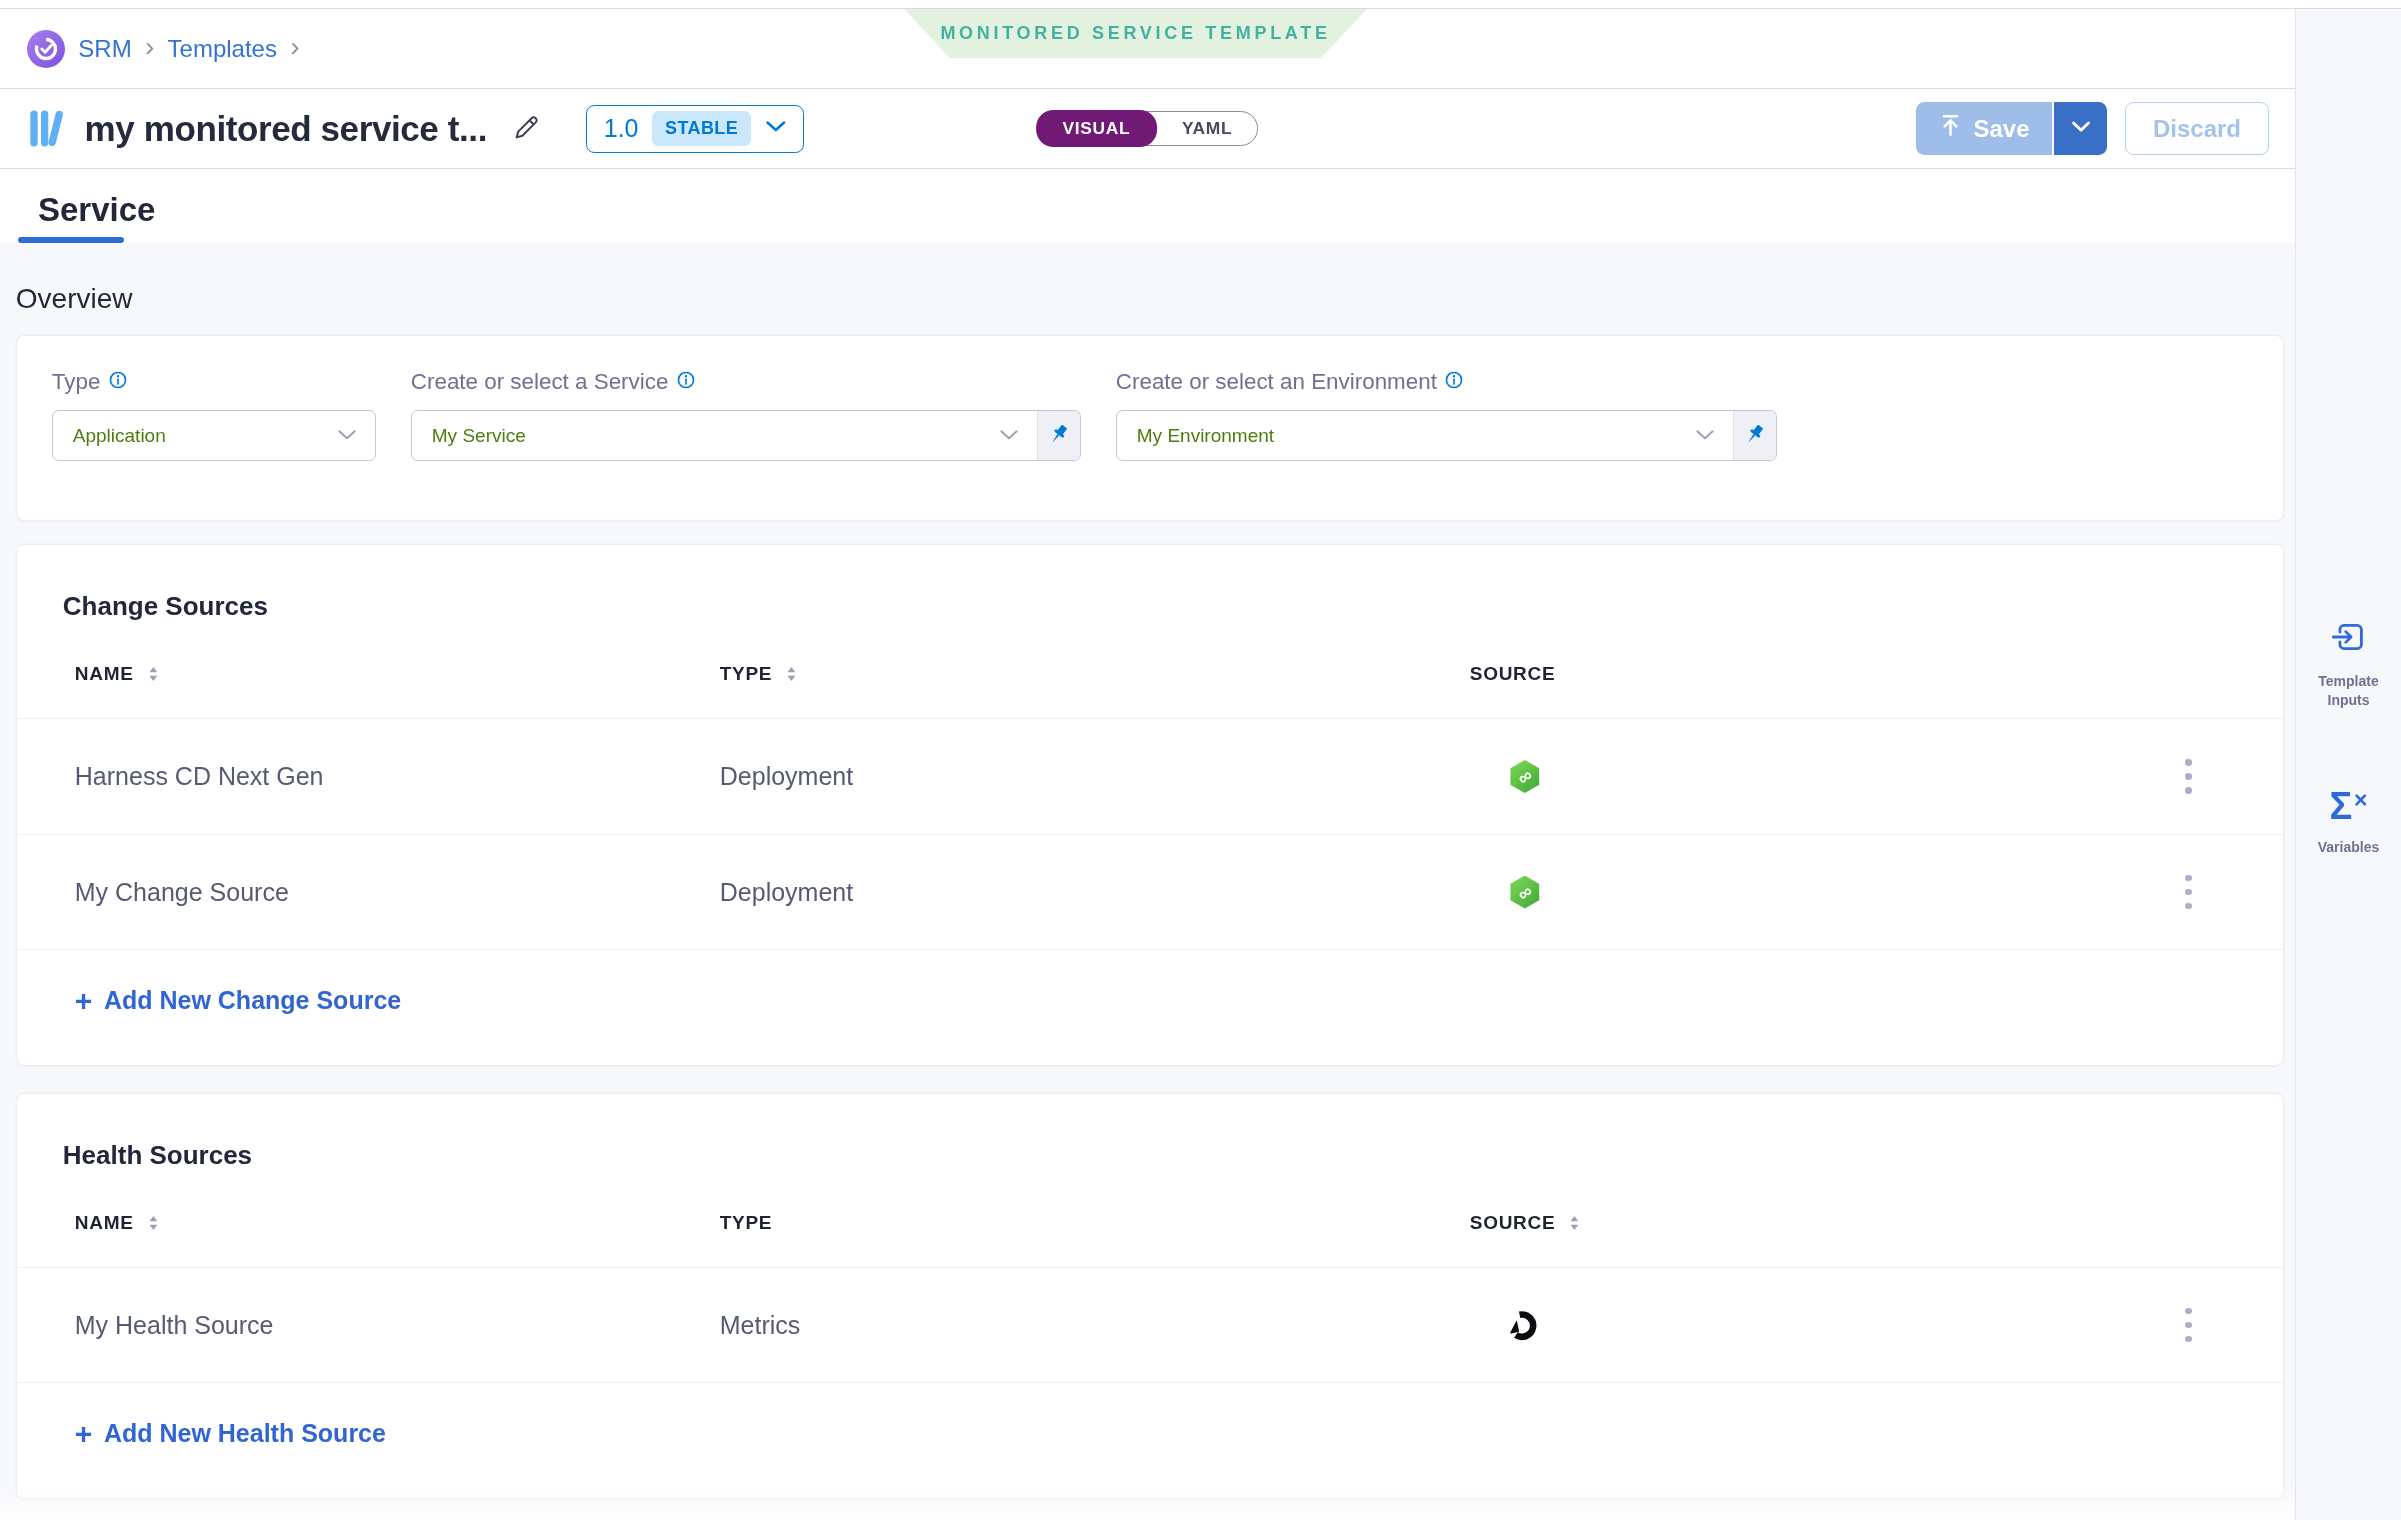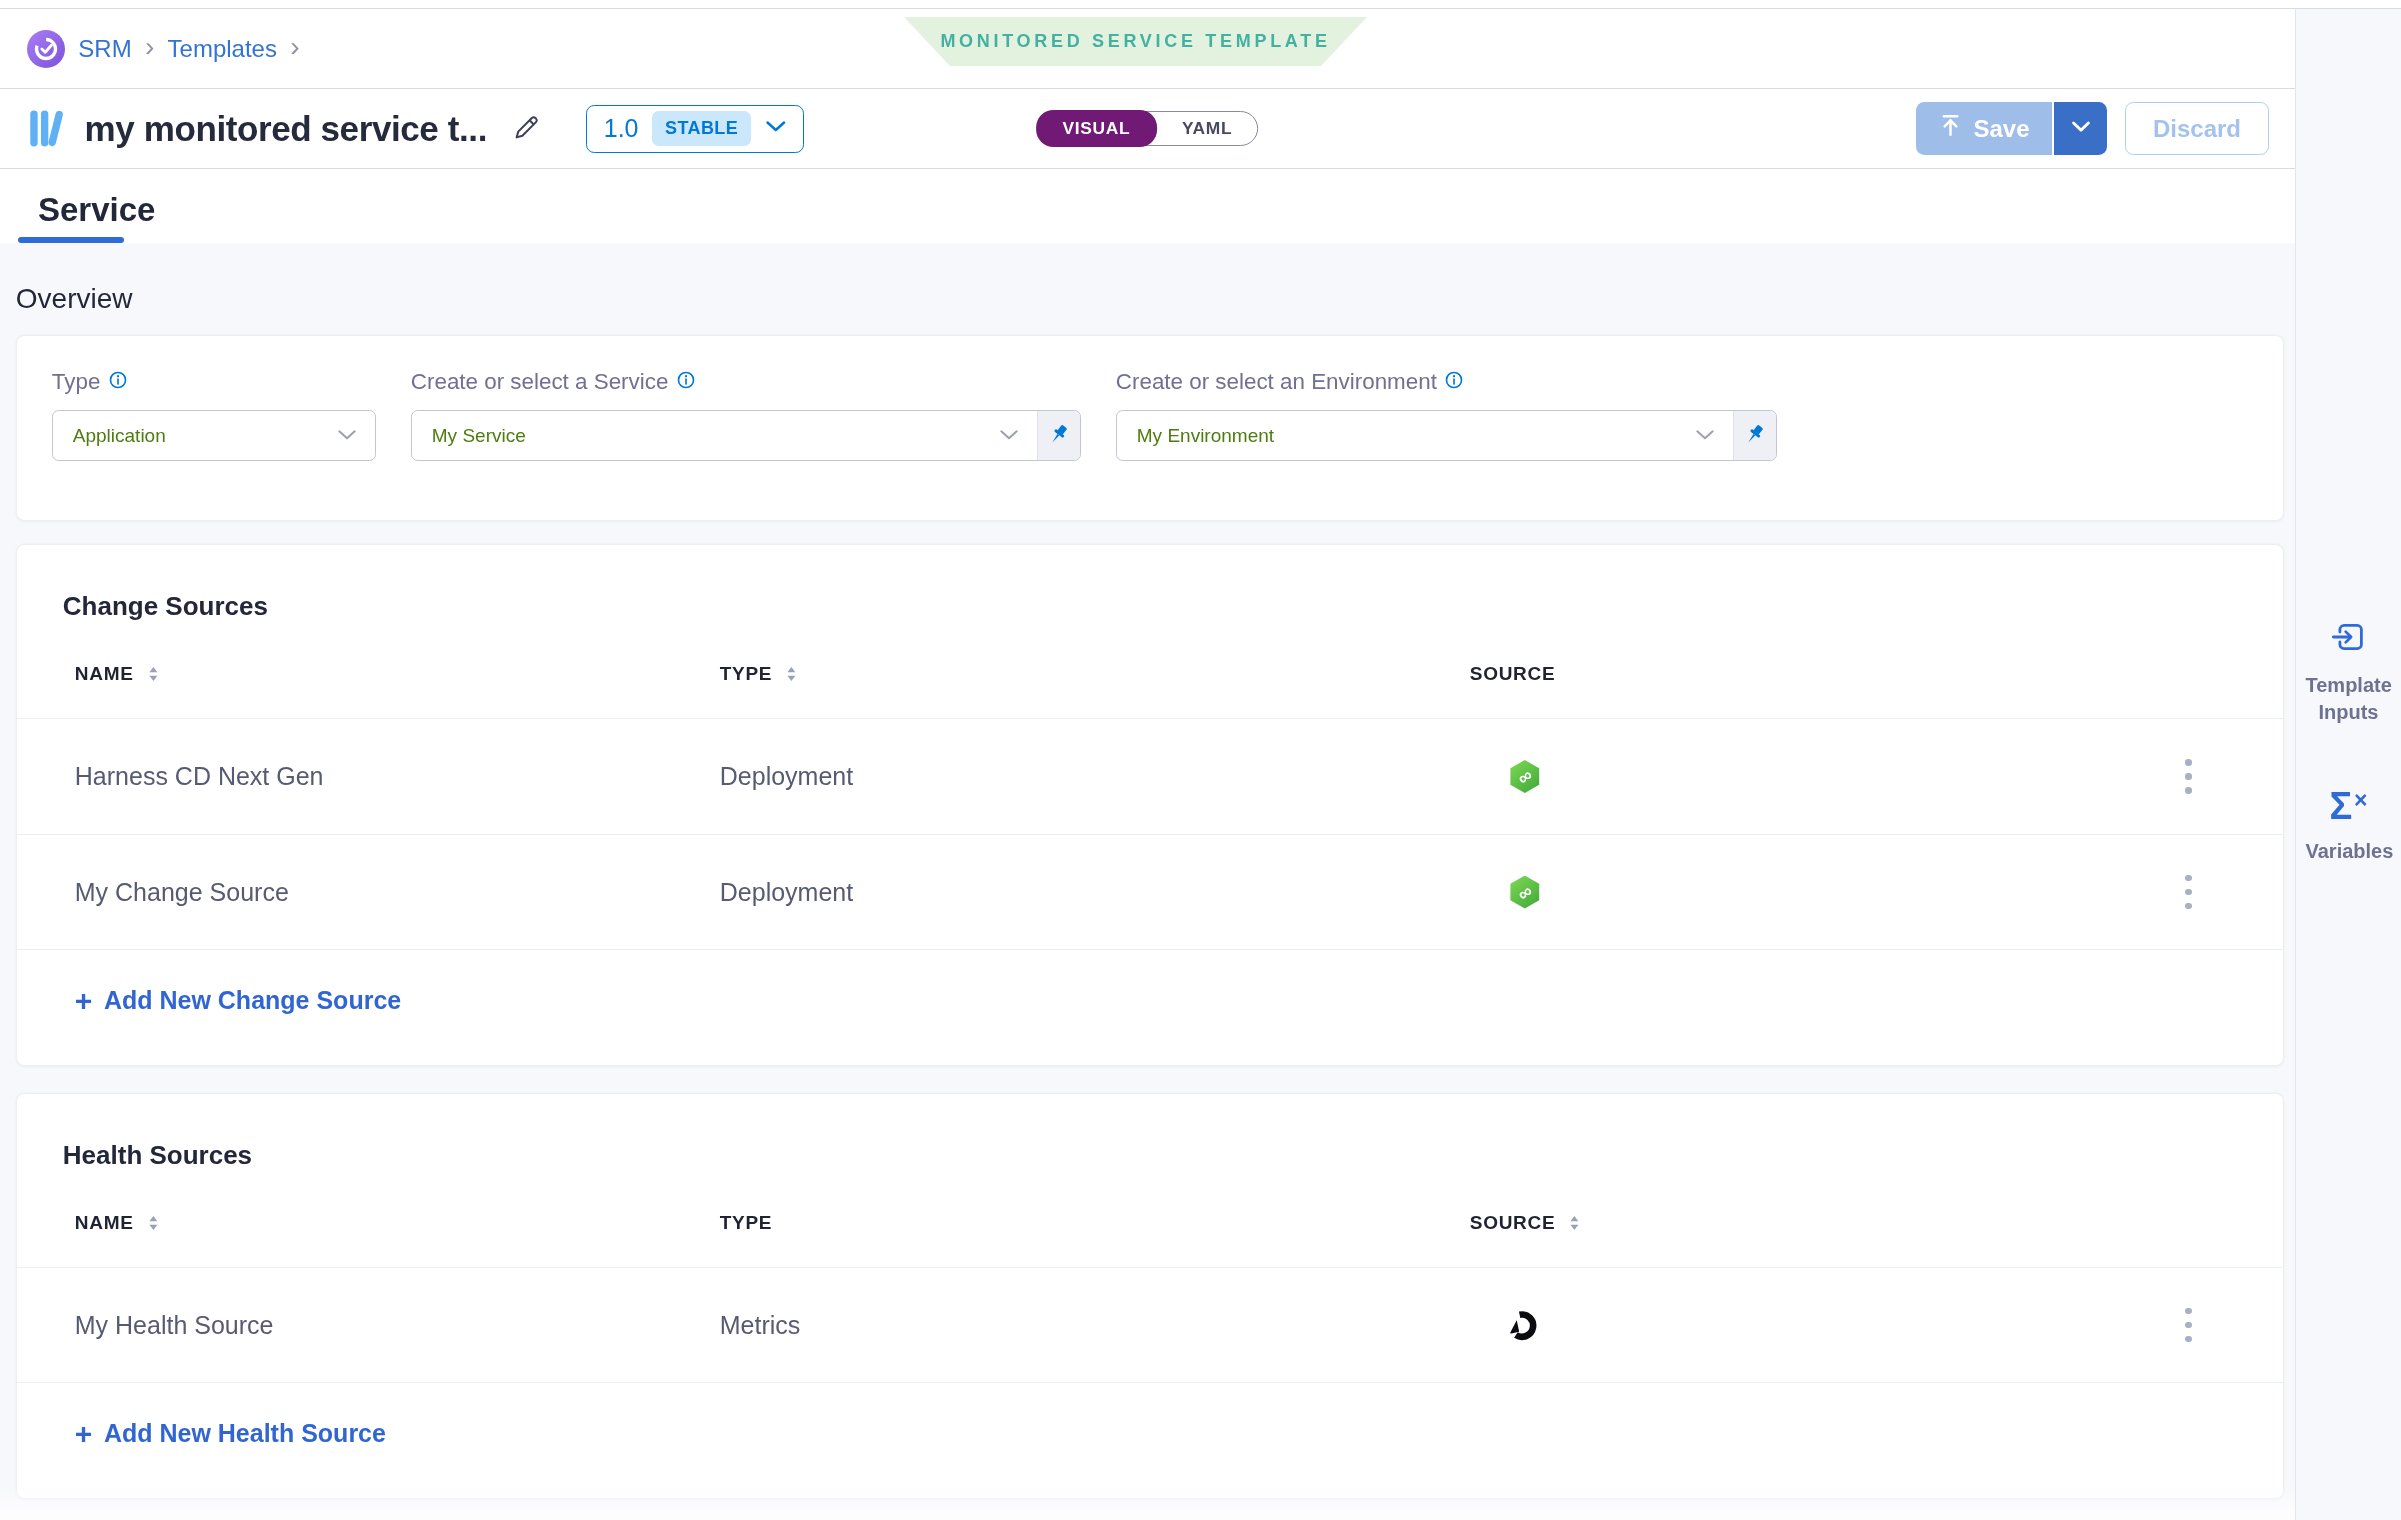--- a/index.html
+++ b/index.html
@@ -11,21 +11,21 @@
   .top-strip { height:9px; background:#ffffff; border-bottom:0.8px solid #d8dae4; }
   .frame { display:flex; width:2401px; height:1511px; }
   .main { width:2295px; position:relative; overflow:hidden; background:#ffffff; }
 
   
   .breadcrumb-bar { height:80px; background:#fff; border-bottom:0.8px solid #d9dbe4; position:relative; display:flex; align-items:center; padding-left:27px; }
   .breadcrumb { display:flex; align-items:center; gap:13.3px; }
   .srm-icon { width:38px; height:38px; display:flex; }
   .crumb { font-size:24px; color:#3273d4; text-decoration:none; cursor:pointer; }
   .crumb-sep { font-size:28px; color:#8e93a8; line-height:1; margin-top:-3.3px; }
-  .badge { position:absolute; left:904px; top:8px; width:463px; height:49px;
+  .badge { position:absolute; left:904px; top:0; width:463px; height:49px;
     clip-path:polygon(0 0,100% 0,calc(100% - 46px) 100%,46px 100%);
     background:#e3f1df; display:flex; align-items:center; justify-content:center;
     filter:drop-shadow(0 0.8px 0 #c6e2c3); }
   .badge span { font-size:18px; font-weight:700; letter-spacing:3.7px; color:#43b1a2; }
 
   
   .header-bar { height:80px; background:#fff; border-bottom:0.8px solid #d9dbe4; position:relative; display:flex; align-items:center; padding:0 26px 0 27px; }
   .title-group { display:flex; align-items:center; gap:16.6px; }
   .lib-icon { width:41px; height:43px; display:flex; }
   .page-title { font-size:35px; font-weight:700; color:#252a3d; letter-spacing:-0.4px; }
@@ -79,21 +79,21 @@
   .add-link { margin:36px 0 0 58px; display:inline-flex; align-items:center; gap:11.6px; color:#3166d2; font-size:25px; font-weight:700; text-decoration:none; cursor:pointer; }
   .add-plus { font-size:30px; font-weight:700; line-height:0.9; }
 
   .bottom-fade { position:absolute; left:0; bottom:0; width:2295px; height:35px; pointer-events:none;
     background:linear-gradient(180deg, rgba(247,248,251,0) 0%, rgba(253,253,254,0.96) 80%); }
 
   
   .right-rail { width:106px; background:#f7f8fb; border-left:0.8px solid #e3e5ee; position:relative; }
   .rail-item { position:absolute; left:0; width:100%; display:flex; flex-direction:column; align-items:center; gap:13.3px; cursor:pointer; }
   .rail-item-1 { top:609px; } .rail-item-2 { top:778px; }
-  .rail-label { font-size:20px; font-weight:600; color:#6e7191; text-align:center; line-height:1.35; width:86px; }
+  .rail-label { font-size:14px; font-weight:600; color:#6e7191; text-align:center; line-height:1.35; width:86px; }
   .var-icon { display:flex; align-items:flex-start; color:#2f6bd8; }
   .var-icon .sigma { font-size:38px; font-weight:600; line-height:1; }
   .var-icon .var-x { font-size:23px; font-weight:700; line-height:1; margin:1.7px 0 0 1.7px; }
 </style>
 </head>
 <body>
 
 <div class="top-strip"></div>
 
 <div class="frame">

